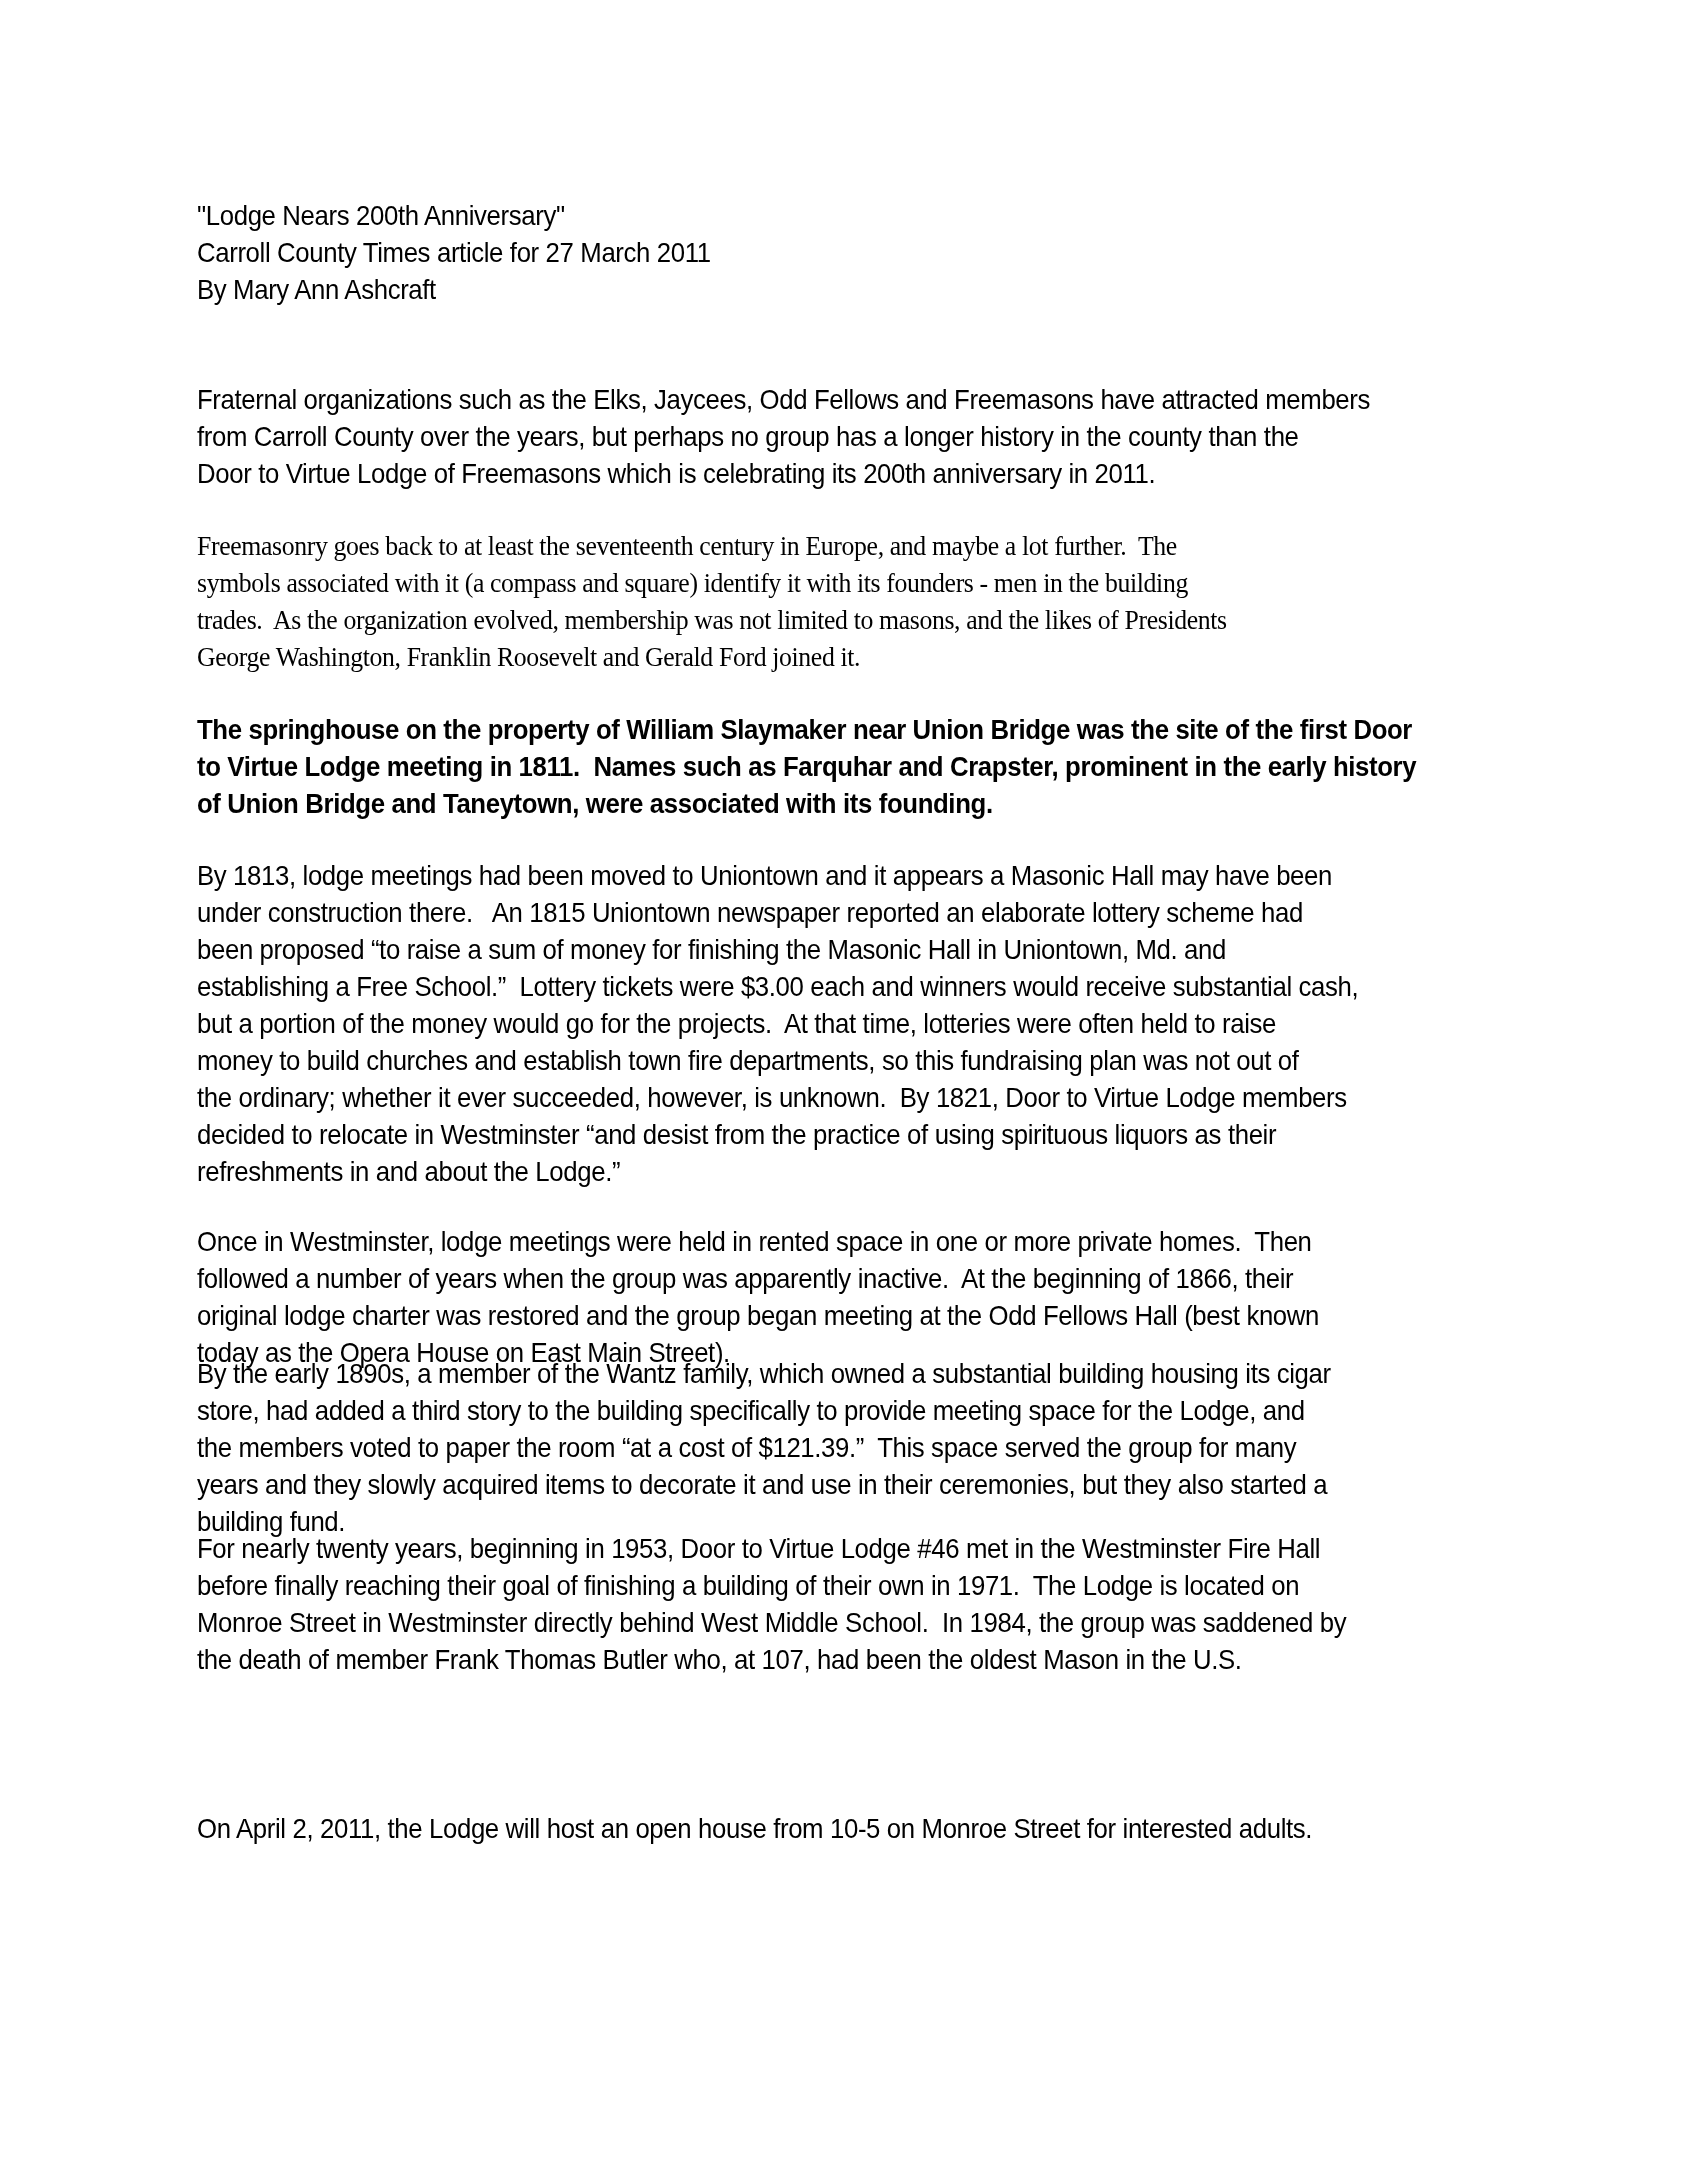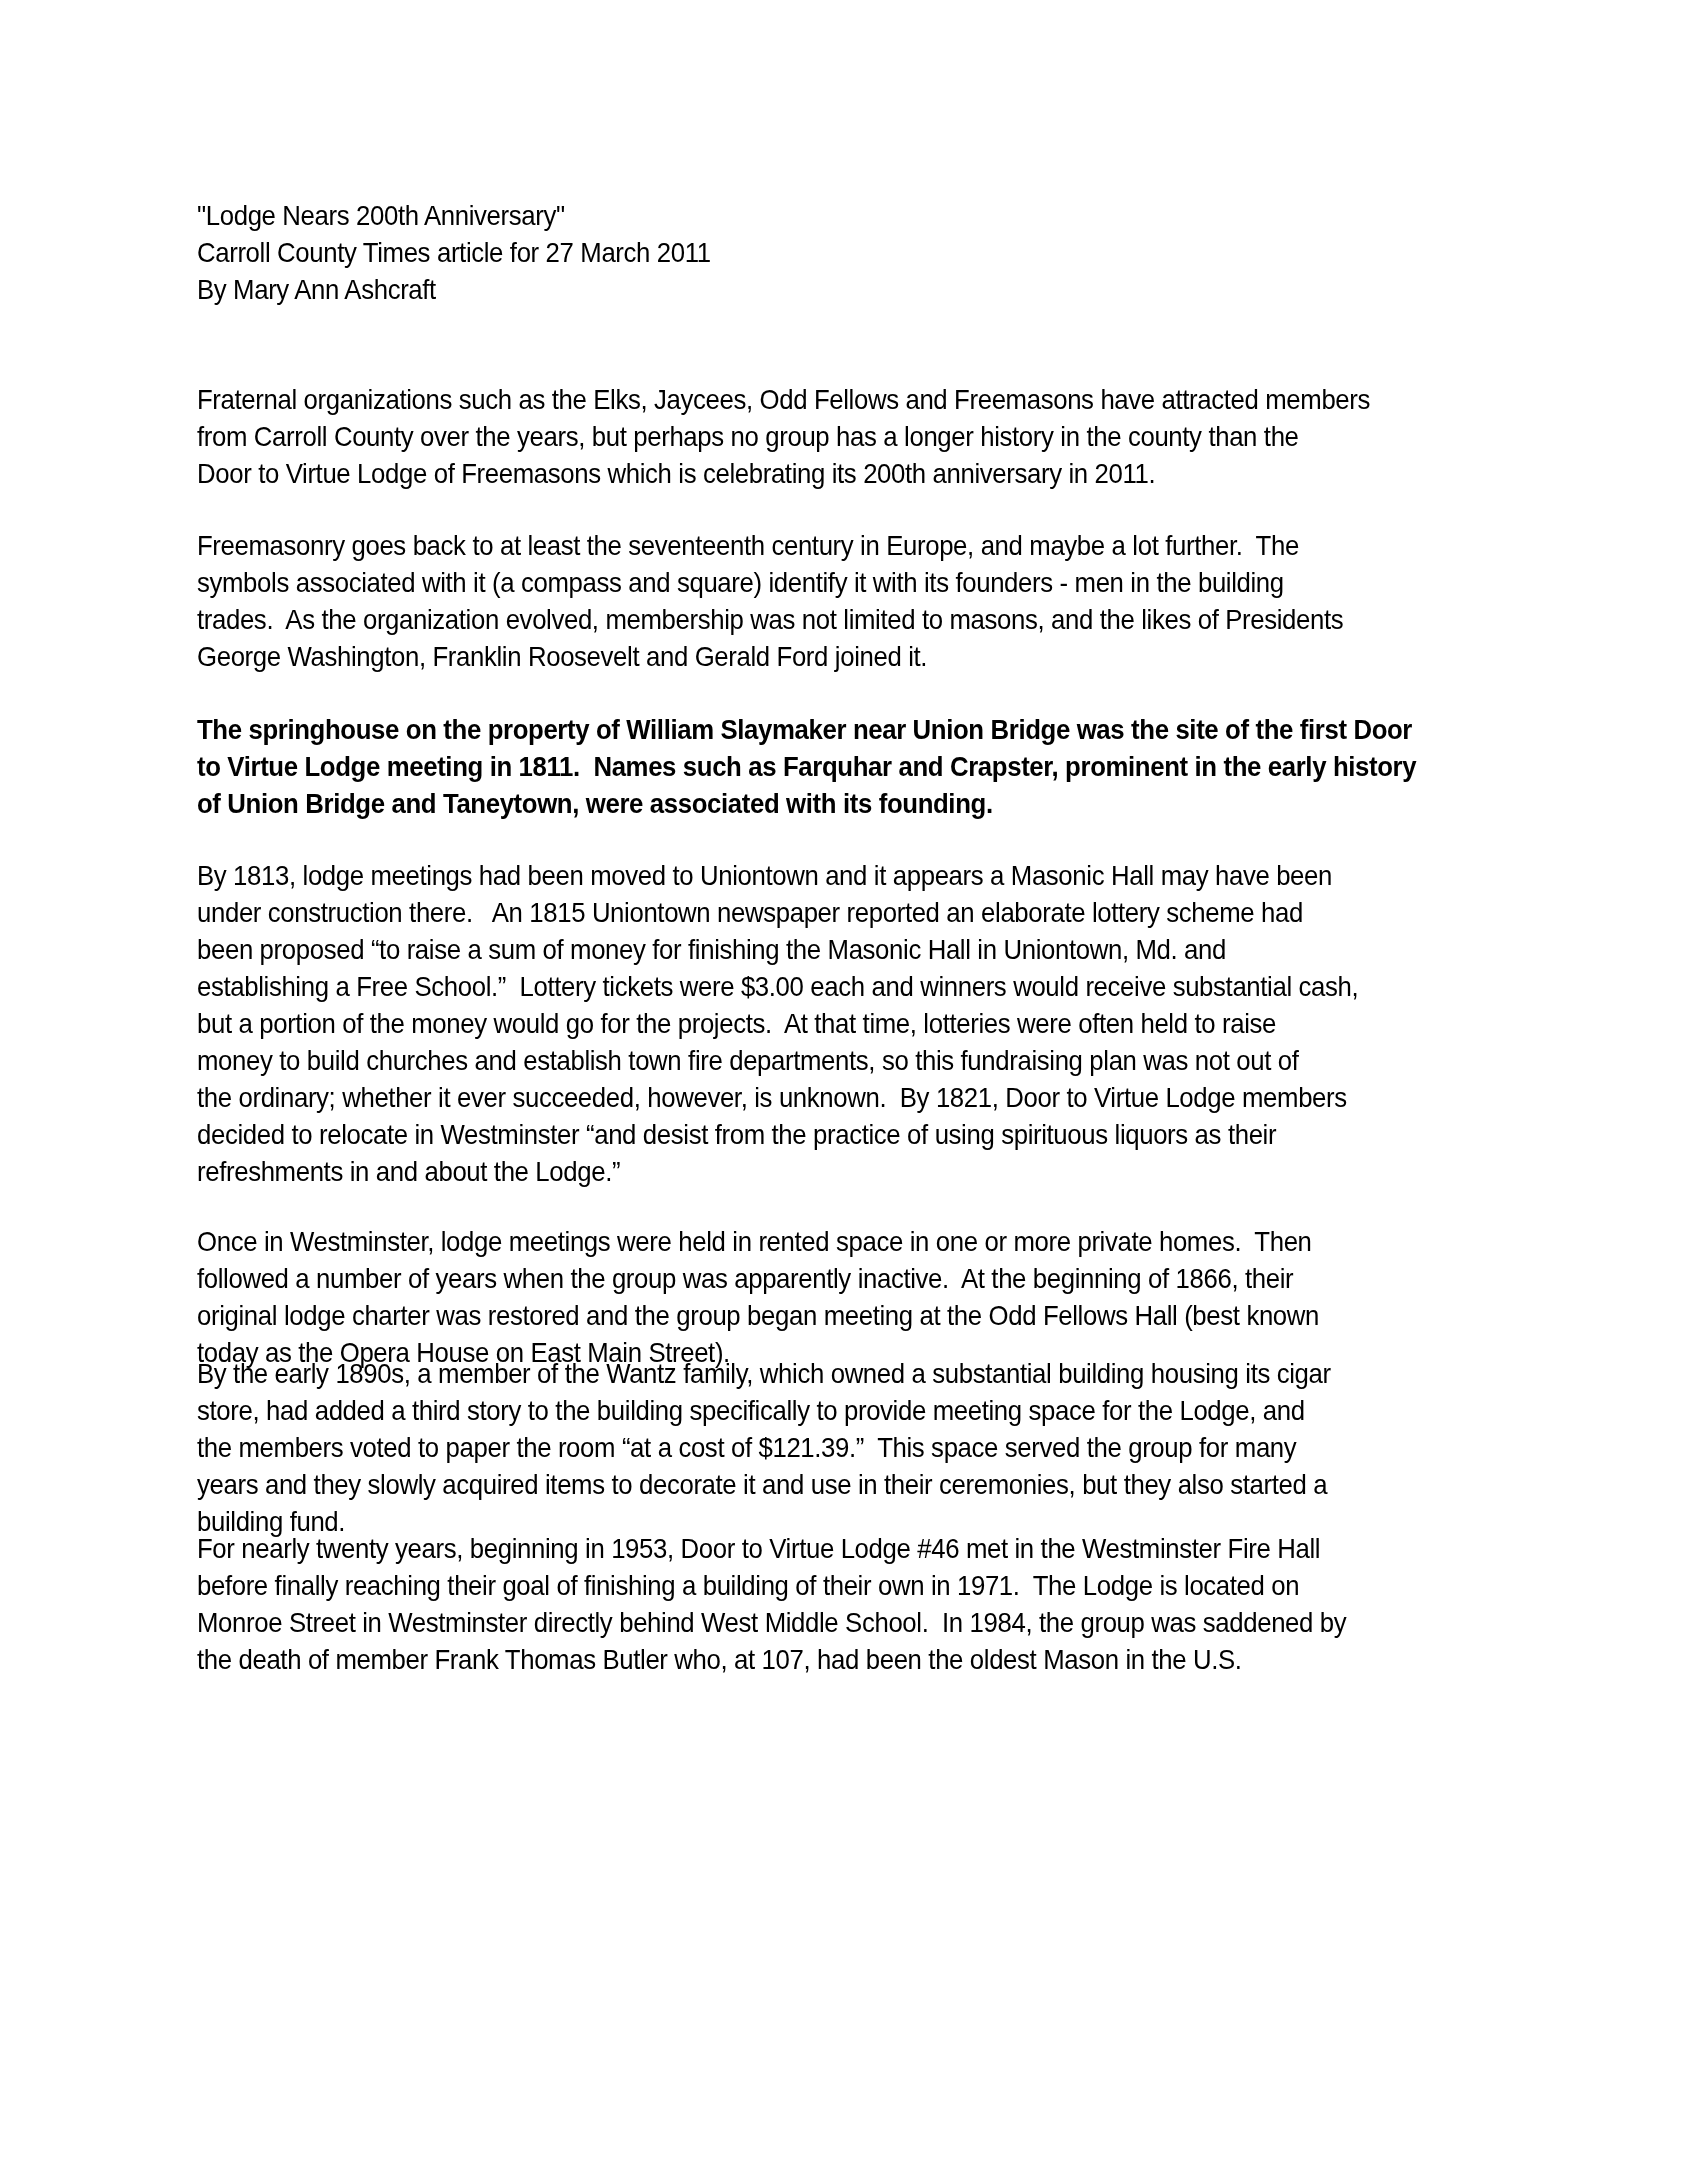--- a/index.html
+++ b/index.html
@@ -53,21 +53,21 @@
     <span class="line">Carroll County Times article for 27 March 2011</span>
     <span class="line">By Mary Ann Ashcraft</span>
   </div>
 
   <div class="block" style="top:381px;">
     <span class="line">Fraternal organizations such as the Elks, Jaycees, Odd Fellows and Freemasons have attracted members</span>
     <span class="line">from Carroll County over the years, but perhaps no group has a longer history in the county than the</span>
     <span class="line">Door to Virtue Lodge of Freemasons which is celebrating its 200th anniversary in 2011.</span>
   </div>
 
-  <div class="block" style="top:527px;">
+  <div class="block" style="top:527px;font-family:Liberation Serif, serif;">
     <span class="line">Freemasonry goes back to at least the seventeenth century in Europe, and maybe a lot further.  The</span>
     <span class="line">symbols associated with it (a compass and square) identify it with its founders - men in the building</span>
     <span class="line">trades.  As the organization evolved, membership was not limited to masons, and the likes of Presidents</span>
     <span class="line">George Washington, Franklin Roosevelt and Gerald Ford joined it.</span>
   </div>
 
   <div class="block" style="top:711px;font-weight:bold;">
     <span class="line">The springhouse on the property of William Slaymaker near Union Bridge was the site of the first Door</span>
     <span class="line">to Virtue Lodge meeting in 1811.  Names such as Farquhar and Crapster, prominent in the early history</span>
     <span class="line">of Union Bridge and Taneytown, were associated with its founding.</span>
@@ -100,15 +100,18 @@
     <span class="line">building fund.</span>
   </div>
 
   <div class="block" style="top:1530px;">
     <span class="line">For nearly twenty years, beginning in 1953, Door to Virtue Lodge #46 met in the Westminster Fire Hall</span>
     <span class="line">before finally reaching their goal of finishing a building of their own in 1971.  The Lodge is located on</span>
     <span class="line">Monroe Street in Westminster directly behind West Middle School.  In 1984, the group was saddened by</span>
     <span class="line">the death of member Frank Thomas Butler who, at 107, had been the oldest Mason in the U.S.</span>
   </div>
 
+  <div class="block" style="top:1810px;">
+    <span class="line">On April 2, 2011, the Lodge will host an open house from 10-5 on Monroe Street for interested adults.</span>
+  </div>
 
 </div>
 
 
 </body></html>

